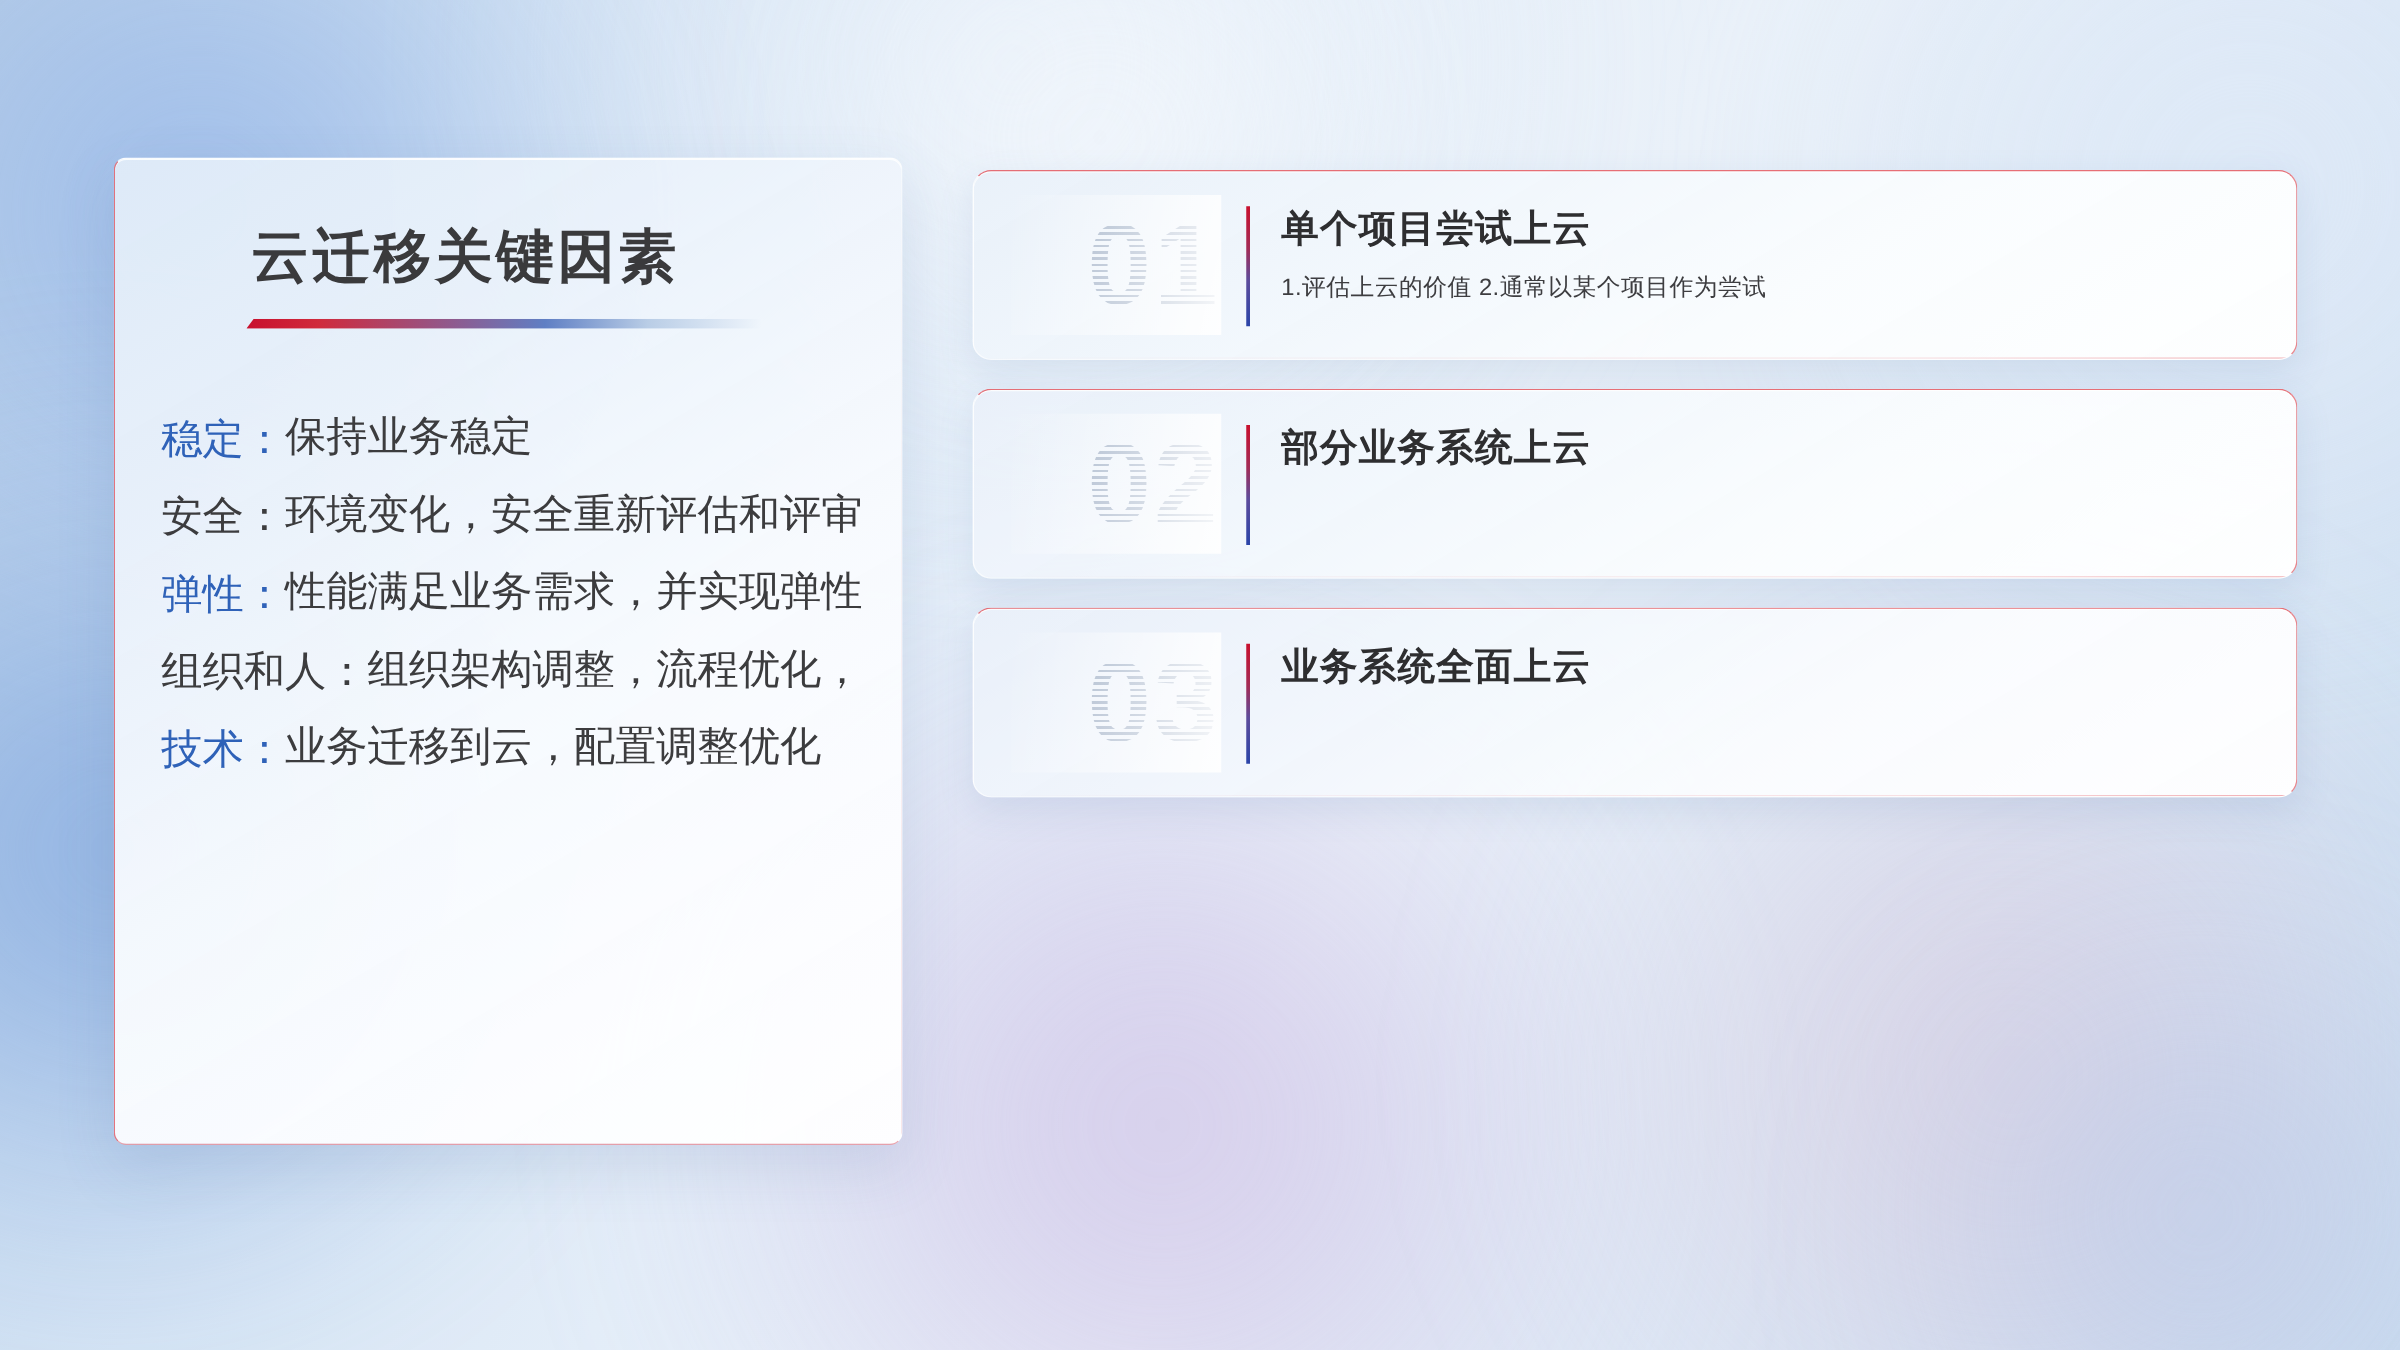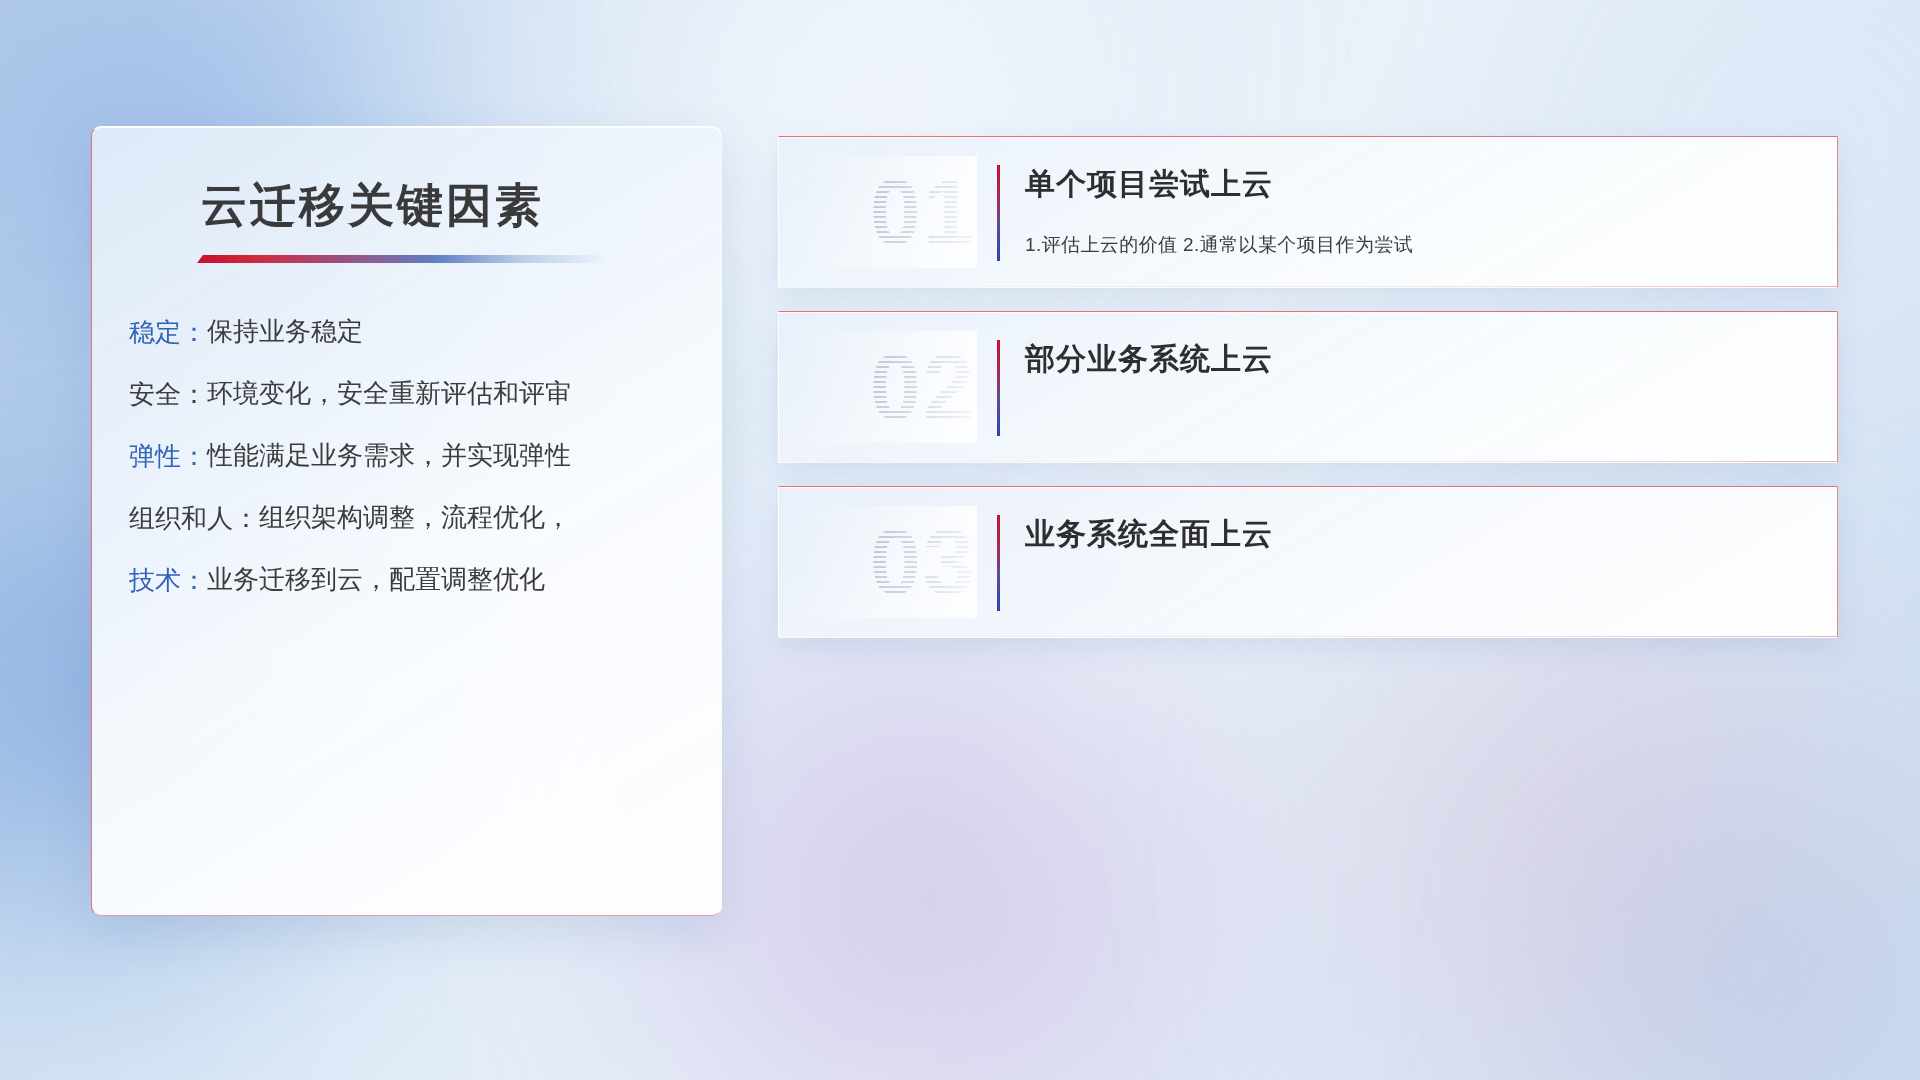--- a/index.html
+++ b/index.html
@@ -62,34 +62,34 @@
     font-size:46px; font-weight:700; letter-spacing:3px;
     color:#3a3a3c; white-space:nowrap;
   }
   #title-rule{
     position:absolute; left:105px; top:128px; width:412px; height:8px;
     background:linear-gradient(90deg,#c8102e 0%,#d02a3c 14%,#8f5a8e 40%,#5f7fc4 58%,#b9cde6 78%,rgba(225,236,247,0) 100%);
     clip-path:polygon(0 100%,6px 0,100% 0,100% 100%);
   }
   #factor-list{ position:absolute; left:37px; top:192px; right:20px; }
   .factor-row{
-    font-size:26px; line-height:1; color:#3c3c3e;
+    font-size:33px; line-height:1; color:#3c3c3e;
     white-space:nowrap; margin-bottom:0;
-    height:62px; display:flex; align-items:flex-start;
+    height:62px; display:flex; align-items:center;
   }
   .factor-label{ font-weight:400; }
   .factor-label.accent{ color:#2f62b8; }
   .factor-label.plain{ color:#3c3c3e; }
   .factor-text{ color:#3c3c3e;font-family:Liberation Serif, serif; }
 
   
   #steps{ position:absolute; left:778px; top:136px; width:1060px; }
   .step-card{
     position:relative; height:152px; margin-bottom:23px;
-    border-radius:1px;
+    border-radius:15px;
     background:linear-gradient(150deg,
         rgba(233,240,249,.94) 0%,
         rgba(241,246,252,.95) 30%,
         rgba(250,252,254,.96) 62%,
         rgba(255,255,255,.97) 100%);
     border:1px solid rgba(255,255,255,.6);
     border-top:1.5px solid rgba(228,96,104,.9);
     border-right:1.5px solid rgba(228,96,104,.75);
     box-shadow:0 10px 28px rgba(95,125,175,.14), inset 0 1px 0 rgba(255,255,255,.8);
     overflow:hidden;
@@ -122,21 +122,21 @@
   .step-divider{
     position:absolute; left:218px; top:28px; width:2.5px; height:96px;
     background:linear-gradient(180deg,#c8102e 0%,#a32b55 35%,#5c4c9c 62%,#2a44a8 100%);
   }
   .step-body{ position:absolute; left:246px; top:28px; right:26px; }
   .step-title{
     font-size:30px; font-weight:700; color:#2e2e30; letter-spacing:1px;
     line-height:1.25; white-space:nowrap;
   }
   .step-desc{
-    margin-top:29px; font-size:19px; color:#3d3d40; letter-spacing:.4px;
+    margin-top:14px; font-size:19px; color:#3d3d40; letter-spacing:.4px;
     white-space:nowrap;
   }
 </style>
 </head>
 <body>
 
 <div id="bg">
   <div class="bg-base"></div>
   <div class="glow g6"></div>
   <div class="glow g1"></div>

